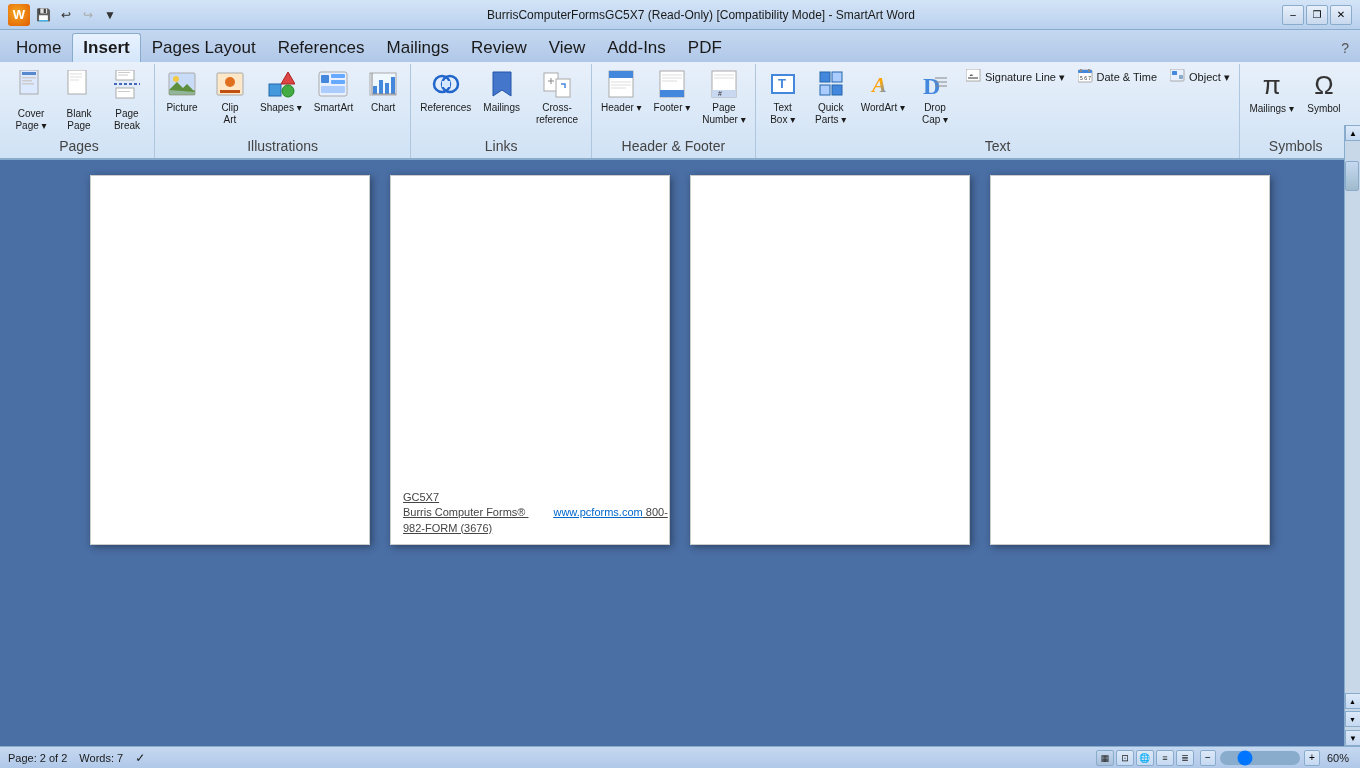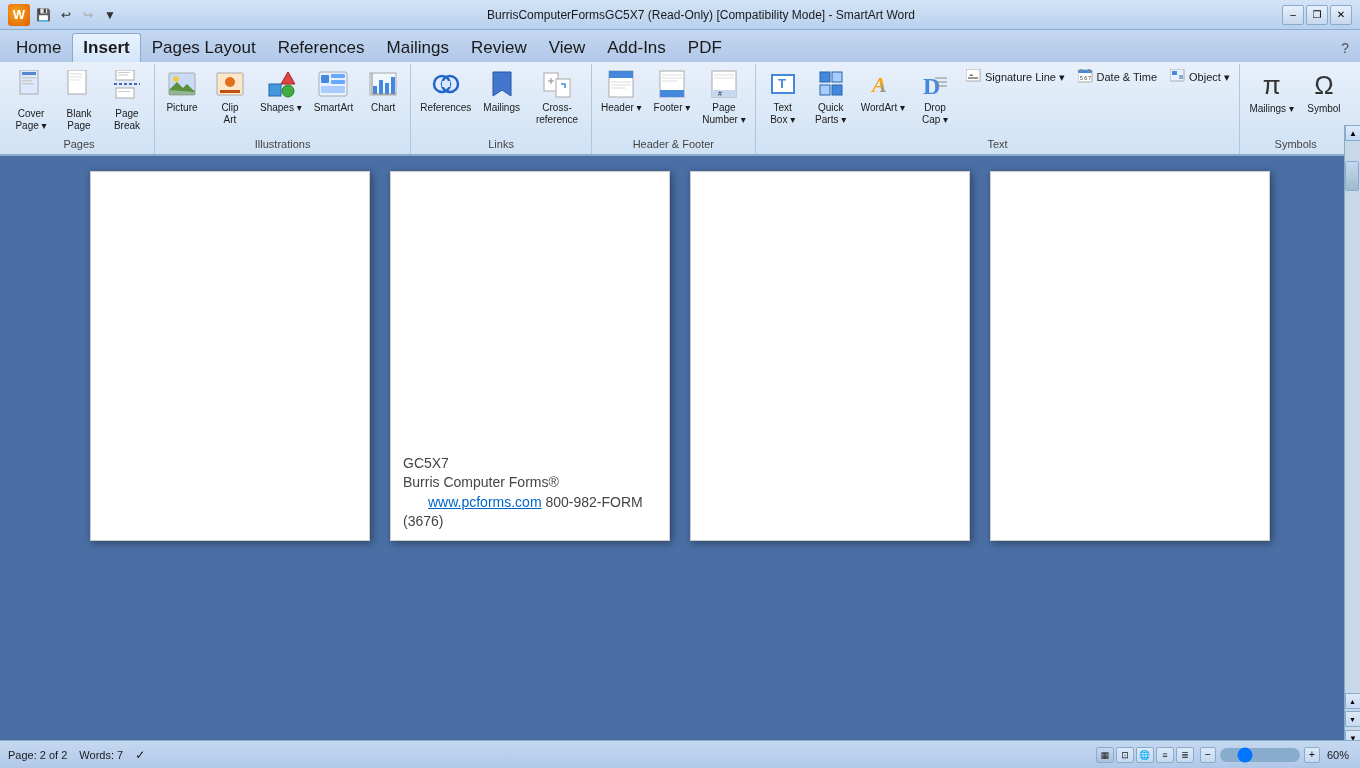--- a/index.html
+++ b/index.html
@@ -62,21 +62,21 @@
       background: linear-gradient(to bottom, #e8f0fa, #d0e2f5);
       min-height: 90px;
     }
     .ribbon-group {
       display: flex; flex-direction: column; align-items: center;
       padding: 2px 4px; border-right: 1px solid #afc6df; min-width: fit-content;
     }
     .ribbon-group:last-child { border-right: none; }
     .ribbon-group-items { display: flex; align-items: flex-start; gap: 2px; flex: 1; }
     .ribbon-group-label {
-      font-size: 11px; color: #444; margin-top: 2px; text-align: center; padding-bottom: 2px;
+      font-size: 14px; color: #444; margin-top: 2px; text-align: center; padding-bottom: 2px;
     }
 
     .rb-btn {
       display: flex; flex-direction: column; align-items: center; justify-content: center;
       min-width: 46px; padding: 3px 4px; cursor: pointer;
       border: 1px solid transparent; border-radius: 3px;
       font-size: 10px; color: #1a1a1a; text-align: center; gap: 2px;
       background: transparent;
     }
     .rb-btn .icon { font-size: 22px; line-height: 1; }
@@ -113,30 +113,31 @@
       box-shadow: 2px 2px 8px rgba(0,0,0,0.4);
       border: 1px solid #ccc;
       position: relative;
       display: flex;
       flex-direction: column;
     }
     .page-footer {
       position: absolute;
       bottom: 8px;
       left: 12px;
-      font-size: 14px;
+      font-size: 11px;
       color: #444;
       line-height: 1.4;
+      text-decoration: underline;
     }
     .page-footer a { color: #0066cc; text-decoration: underline; padding-left: 25px; }
 
     
     .status-bar {
       background: linear-gradient(to bottom, #c5d8f0, #b0c8e8);
-      height: 28px;
+      height: 22px;
       display: flex;
       align-items: center;
       justify-content: space-between;
       padding: 0 8px;
       border-top: 1px solid #8aaccc;
       font-size: 11px;
       color: #1a1a1a;
     }
     .status-left { display: flex; align-items: center; gap: 12px; }
     .status-right { display: flex; align-items: center; gap: 6px; }

